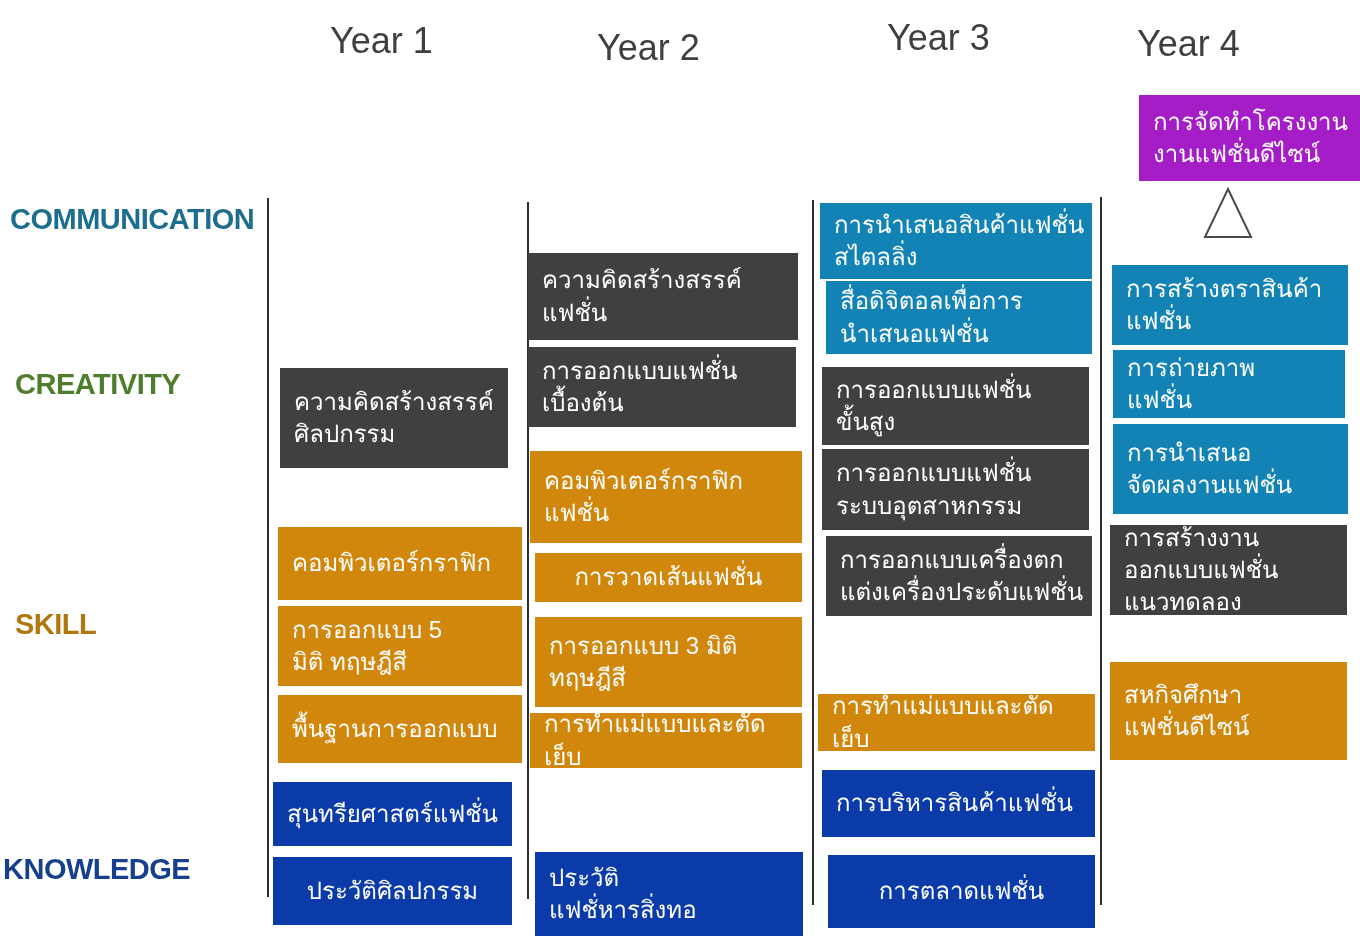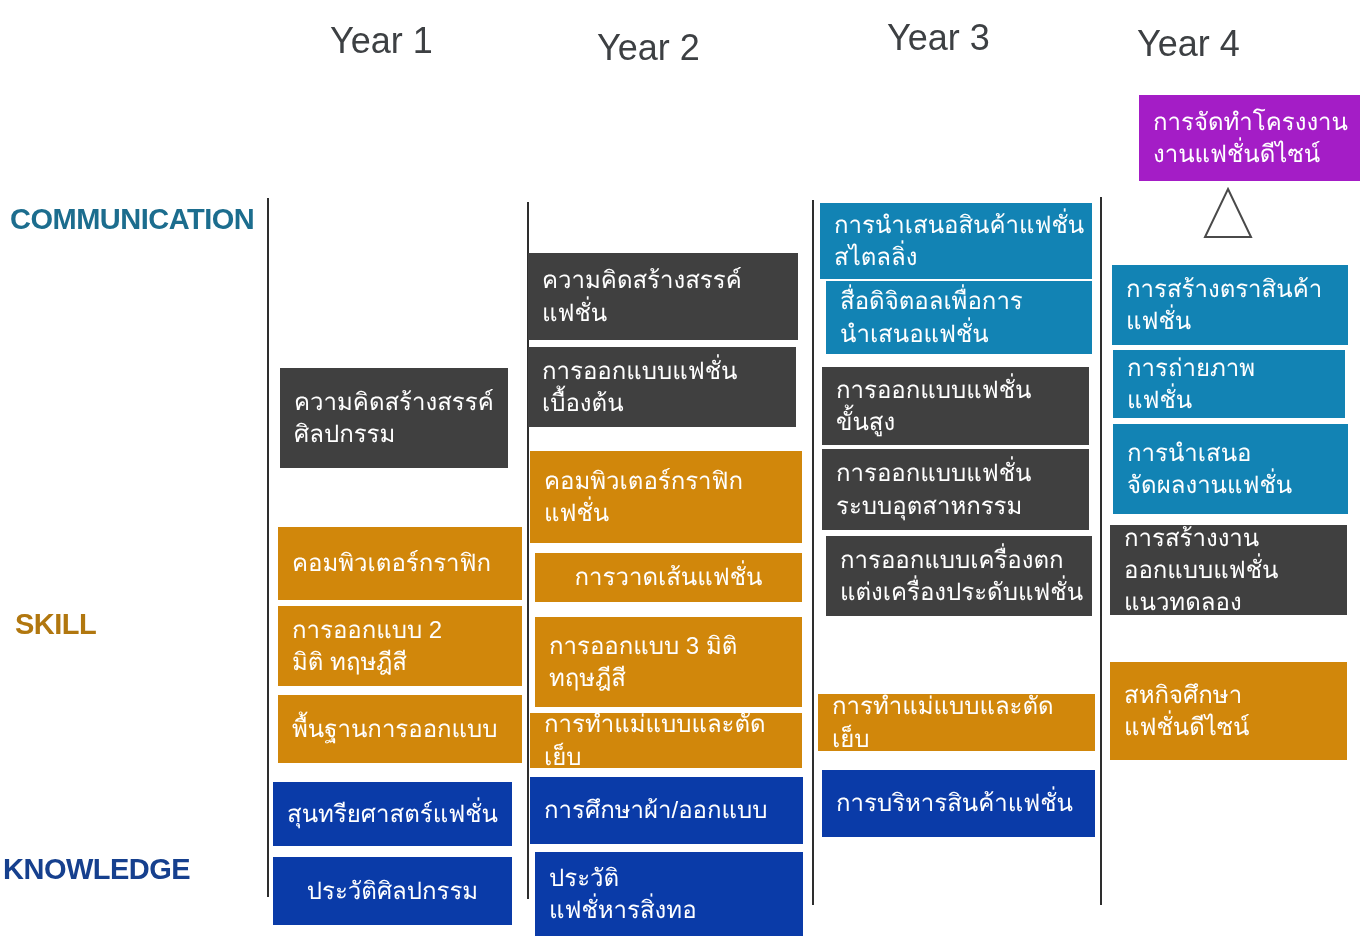--- a/index.html
+++ b/index.html
@@ -56,71 +56,72 @@
 <body>
 
 <div class="canvas">
 
   <div class="year-header" style="left:330px;top:12px">Year 1</div>
   <div class="year-header" style="left:597px;top:19px">Year 2</div>
   <div class="year-header" style="left:887px;top:9px">Year 3</div>
   <div class="year-header" style="left:1137px;top:15px">Year 4</div>
 
   <div class="row-label" style="left:10px;top:203px;color:#1c6d8e">COMMUNICATION</div>
+  <div class="row-label" style="left:15px;top:368px;color:#4e7d2b">CREATIVITY</div>
   <div class="row-label" style="left:15px;top:608px;color:#b1770f">SKILL</div>
   <div class="row-label" style="left:3px;top:853px;color:#16408e">KNOWLEDGE</div>
 
   <div class="vline" style="left:267px;top:198px;height:699px"></div>
   <div class="vline" style="left:527px;top:202px;height:697px"></div>
   <div class="vline" style="left:812px;top:200px;height:705px"></div>
   <div class="vline" style="left:1100px;top:197px;height:708px"></div>
 
   <div class="box capstone" style="left:1107px;top:95px;width:245px;height:86px">การจัดทำโครงงาน
 งานแฟชั่นดีไซน์</div>
   <div class="triangle-wrap" style="left:1202px;top:186px">
     <svg width="52" height="54" viewBox="0 0 52 54">
       <polygon points="26,3 49,51 3,51" fill="none" stroke="#4a4a4a" stroke-width="2"></polygon>
     </svg>
   </div>
 
   <div class="box creativity" style="left:280px;top:368px;width:228px;height:100px">ความคิดสร้างสรรค์
 ศิลปกรรม</div>
   <div class="box skill" style="left:278px;top:527px;width:244px;height:73px">คอมพิวเตอร์กราฟิก</div>
-  <div class="box skill" style="left:278px;top:606px;width:244px;height:80px">การออกแบบ 2
+  <div class="box skill" style="left:278px;top:606px;width:244px;height:80px">การออกแบบ 5
 มิติ ทฤษฎีสี</div>
   <div class="box skill" style="left:278px;top:695px;width:244px;height:68px">พื้นฐานการออกแบบ</div>
   <div class="box knowledge" style="left:273px;top:782px;width:239px;height:64px">สุนทรียศาสตร์แฟชั่น</div>
   <div class="box knowledge center" style="left:273px;top:857px;width:239px;height:68px">ประวัติศิลปกรรม</div>
 
   <div class="box creativity" style="left:528px;top:253px;width:270px;height:87px">ความคิดสร้างสรรค์
 แฟชั่น</div>
   <div class="box creativity" style="left:528px;top:347px;width:268px;height:80px">การออกแบบแฟชั่น
 เบื้องต้น</div>
   <div class="box skill" style="left:530px;top:451px;width:272px;height:92px">คอมพิวเตอร์กราฟิก
 แฟชั่น</div>
   <div class="box skill center" style="left:535px;top:553px;width:267px;height:49px">การวาดเส้นแฟชั่น</div>
   <div class="box skill" style="left:535px;top:617px;width:267px;height:90px">การออกแบบ 3 มิติ
 ทฤษฎีสี</div>
   <div class="box skill" style="left:530px;top:713px;width:272px;height:55px">การทำแม่แบบและตัดเย็บ</div>
-  <div class="box knowledge" style="left:530px;top:777px;width:273px;height:67px">การศึกษาผ้า/ออกแบบ</div>
   <div class="box knowledge" style="left:535px;top:852px;width:268px;height:84px">ประวัติ
 แฟชั่หารสิ่งทอ</div>
 
   <div class="box communication" style="left:820px;top:203px;width:272px;height:76px">การนำเสนอสินค้าแฟชั่น
 สไตลลิ่ง</div>
   <div class="box communication" style="left:826px;top:281px;width:266px;height:73px">สื่อดิจิตอลเพื่อการ
 นำเสนอแฟชั่น</div>
   <div class="box creativity" style="left:822px;top:367px;width:267px;height:78px">การออกแบบแฟชั่น
 ขั้นสูง</div>
   <div class="box creativity" style="left:822px;top:449px;width:267px;height:81px">การออกแบบแฟชั่น
 ระบบอุตสาหกรรม</div>
   <div class="box creativity" style="left:826px;top:536px;width:266px;height:80px">การออกแบบเครื่องตก
 แต่งเครื่องประดับแฟชั่น</div>
   <div class="box skill" style="left:818px;top:694px;width:277px;height:57px">การทำแม่แบบและตัดเย็บ</div>
   <div class="box knowledge" style="left:822px;top:770px;width:273px;height:67px">การบริหารสินค้าแฟชั่น</div>
+  <div class="box knowledge center" style="left:828px;top:855px;width:267px;height:73px">การตลาดแฟชั่น</div>
 
   <div class="box communication" style="left:1112px;top:265px;width:236px;height:80px">การสร้างตราสินค้า
 แฟชั่น</div>
   <div class="box communication" style="left:1113px;top:350px;width:232px;height:68px">การถ่ายภาพ
 แฟชั่น</div>
   <div class="box communication" style="left:1113px;top:424px;width:235px;height:90px">การนำเสนอ
 จัดผลงานแฟชั่น</div>
   <div class="box creativity" style="left:1110px;top:525px;width:237px;height:90px">การสร้างงาน
 ออกแบบแฟชั่น
 แนวทดลอง</div>

